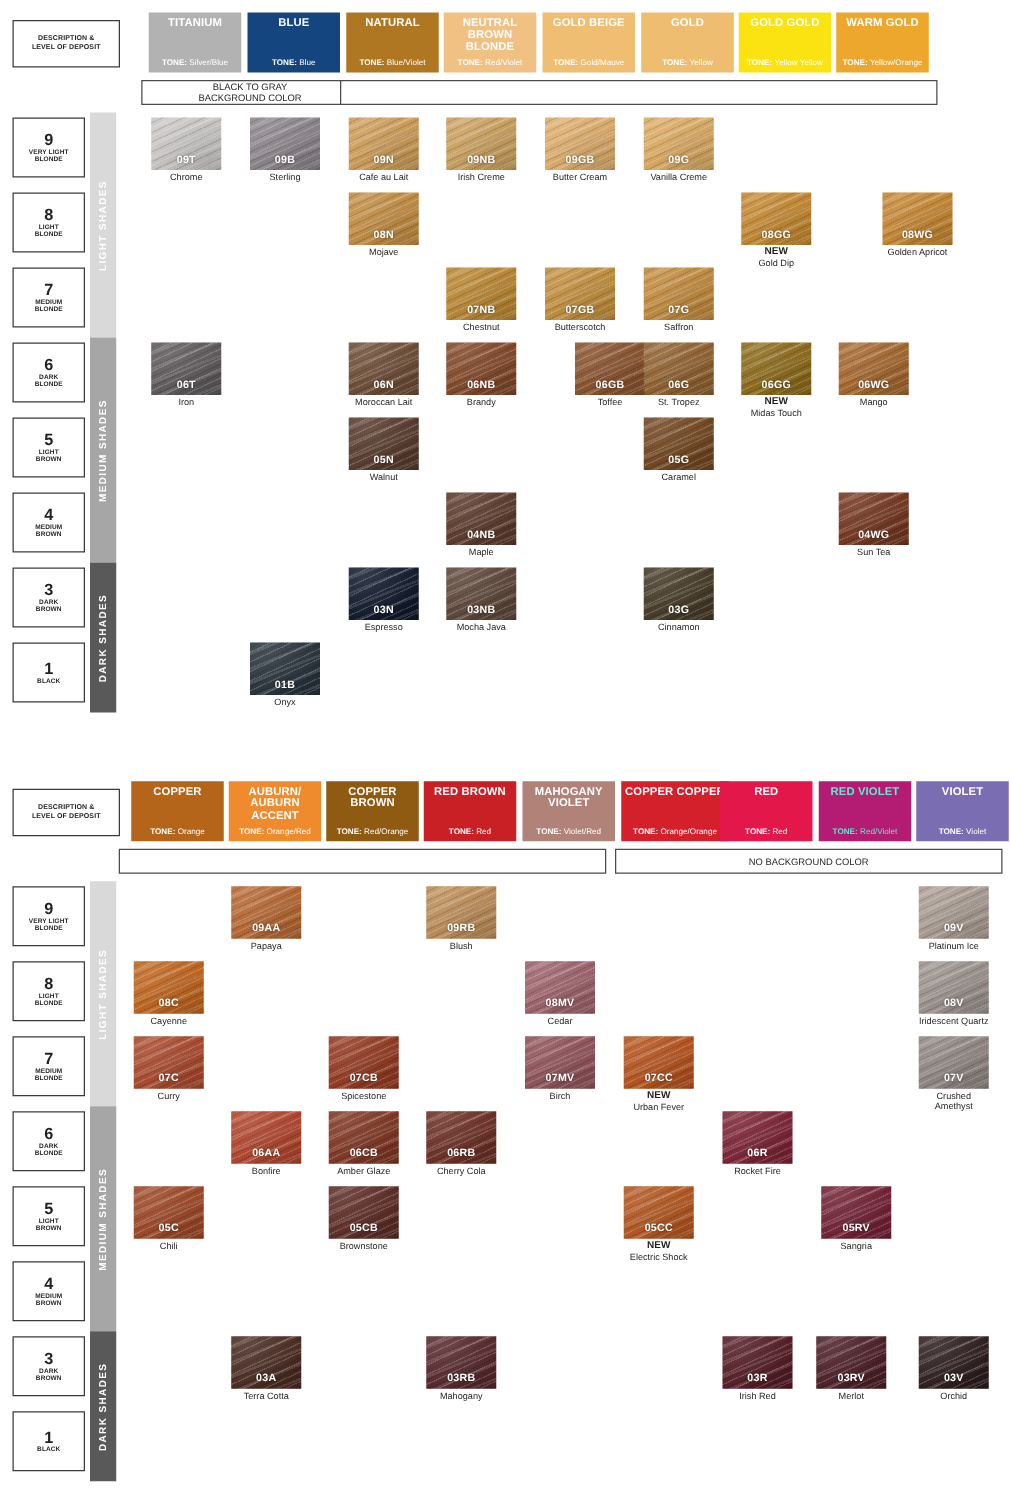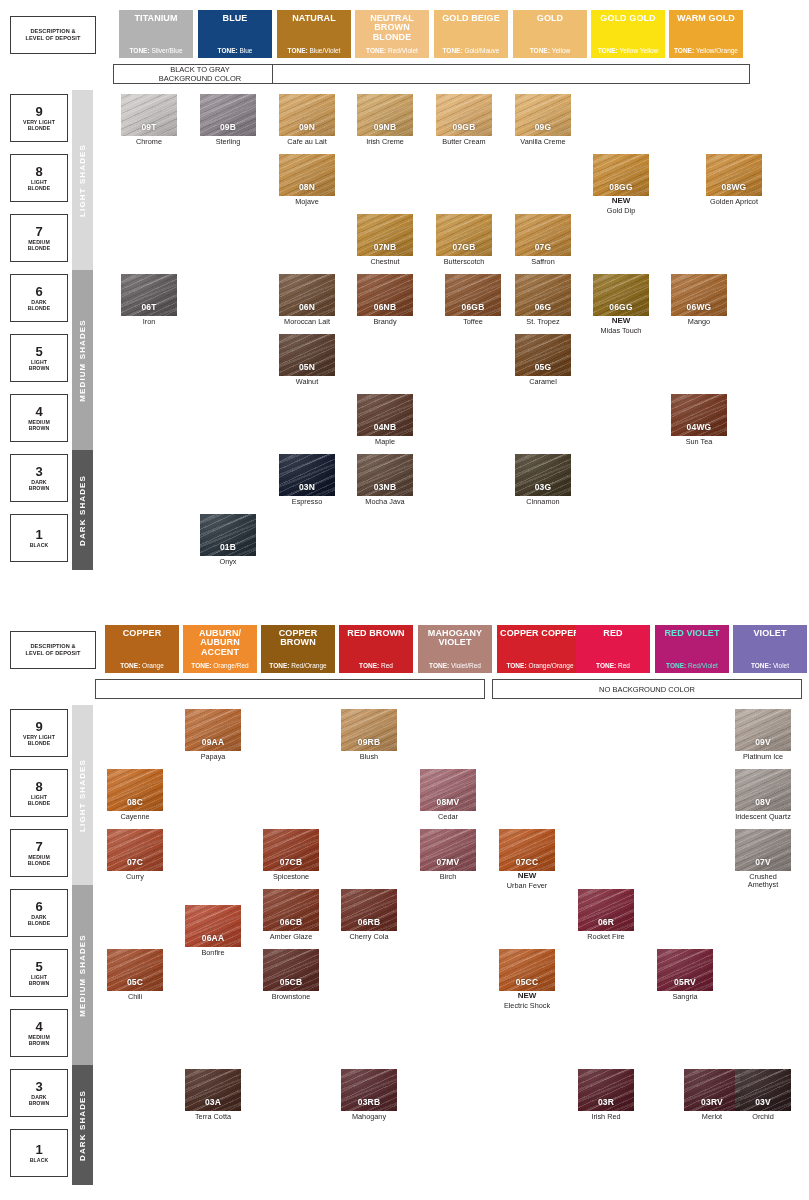--- a/index.html
+++ b/index.html
@@ -414,21 +414,21 @@
       <div class="label">Moroccan Lait</div>
     </div>
     <div class="sw" style="left: 357px; top: 274px;">
       <div class="chip" style="background: rgb(128, 69, 38);">
         <div class="tex"></div>
         <div class="tex2"></div>
         <div class="code">06NB</div>
       </div>
       <div class="label">Brandy</div>
     </div>
-    <div class="sw" style="left: 445px; top: 274px;">
+    <div class="sw" style="left: 460px; top: 274px;">
       <div class="chip" style="background: rgb(135, 80, 42);">
         <div class="tex"></div>
         <div class="tex2"></div>
         <div class="code">06GB</div>
       </div>
       <div class="label">Toffee</div>
     </div>
     <div class="sw" style="left: 515px; top: 274px;">
       <div class="chip" style="background: rgb(142, 95, 44);">
         <div class="tex"></div>
@@ -719,21 +719,21 @@
       <div class="label">Urban Fever</div>
     </div>
     <div class="sw" style="left: 735px; top: 829px;">
       <div class="chip" style="background: rgb(141, 132, 128);">
         <div class="tex"></div>
         <div class="tex2"></div>
         <div class="code">07V</div>
       </div>
       <div class="label">Crushed Amethyst</div>
     </div>
-    <div class="sw" style="left: 185px; top: 889px; margin-top: 16px;">
+    <div class="sw" style="left: 185px; top: 889px;">
       <div class="chip" style="background: rgb(176, 67, 42);">
         <div class="tex"></div>
         <div class="tex2"></div>
         <div class="code">06AA</div>
       </div>
       <div class="label">Bonfire</div>
     </div>
     <div class="sw" style="left: 263px; top: 889px;">
       <div class="chip" style="background: rgb(126, 52, 32);">
         <div class="tex"></div>
@@ -808,21 +808,21 @@
       <div class="label">Mahogany</div>
     </div>
     <div class="sw" style="left: 578px; top: 1069px;">
       <div class="chip" style="background: rgb(83, 26, 35);">
         <div class="tex"></div>
         <div class="tex2"></div>
         <div class="code">03R</div>
       </div>
       <div class="label">Irish Red</div>
     </div>
-    <div class="sw" style="left: 684px; top: 1069px;">
+    <div class="sw" style="left: 653px; top: 1069px;">
       <div class="chip" style="background: rgb(75, 29, 37);">
         <div class="tex"></div>
         <div class="tex2"></div>
         <div class="code">03RV</div>
       </div>
       <div class="label">Merlot</div>
     </div>
     <div class="sw" style="left: 735px; top: 1069px;">
       <div class="chip" style="background: rgb(44, 28, 28);">
         <div class="tex"></div>

